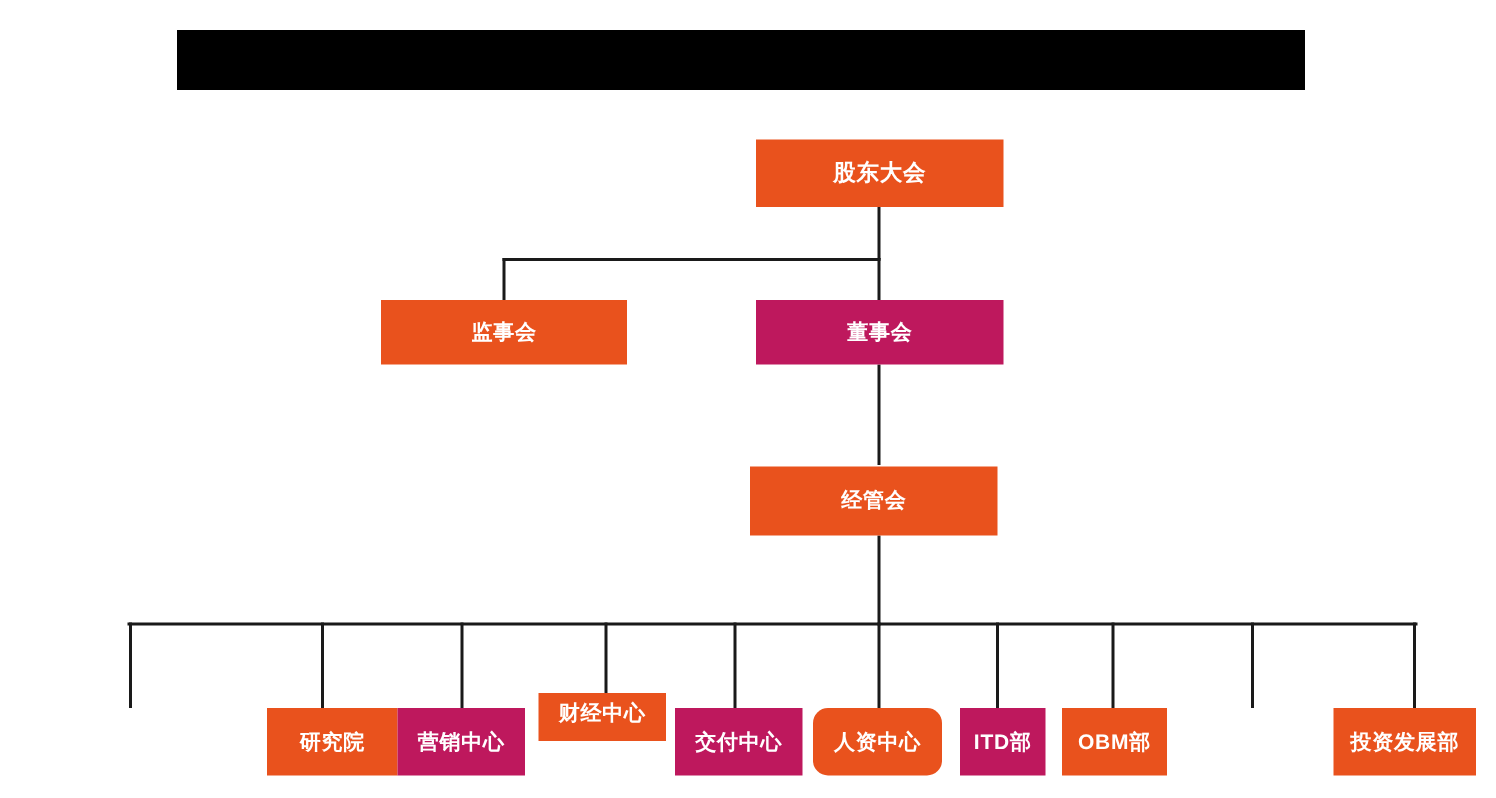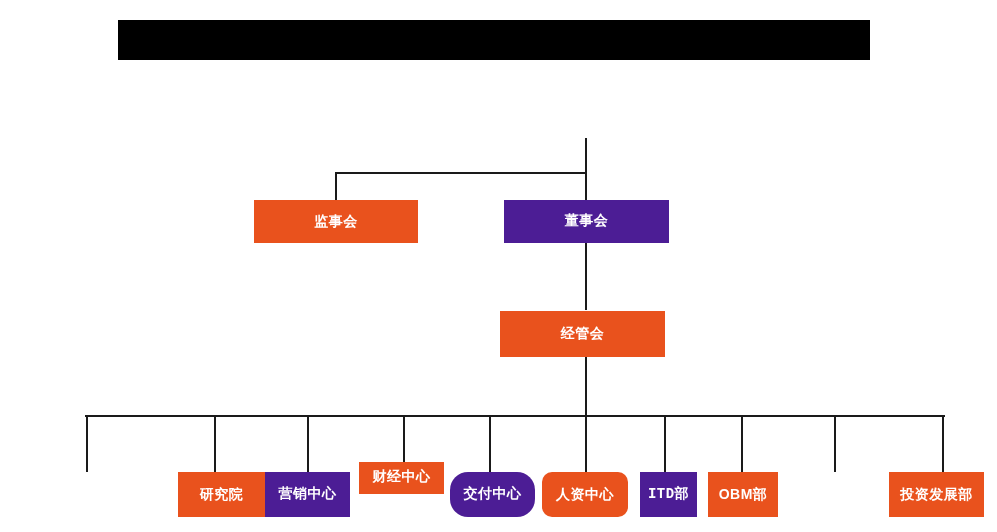--- a/index.html
+++ b/index.html
@@ -43,21 +43,21 @@
     display: flex;
     align-items: center;
     justify-content: center;
     text-align: center;
     color: #ffffff;
     line-height: 1.28;
     letter-spacing: 0.5px;
     z-index: 3;
   }
   .node.dark  { background: #e9521d; }
-  .node.light { background: #4c1d95; font-family: Liberation Mono, monospace; }
+  .node.light { background: #be185d; }
 
   .node .label {
     display: block;
     padding: 0 4px;
     white-space: pre-line;
   }
 
   
   .tier-top   { font-size: 15px; font-weight: 700; }
   .tier-mid   { font-size: 14px; font-weight: 700; }
@@ -88,20 +88,23 @@
   <div class="line v" style="left:214px; top:415px; height:57px;"></div>
   <div class="line v" style="left:307px; top:415px; height:57px;"></div>
   <div class="line v" style="left:403px; top:415px; height:57px;"></div>
   <div class="line v" style="left:489px; top:415px; height:57px;"></div>
   <div class="line v" style="left:585px; top:415px; height:57px;"></div>
   <div class="line v" style="left:664px; top:415px; height:57px;"></div>
   <div class="line v" style="left:741px; top:415px; height:57px;"></div>
   <div class="line v" style="left:834px; top:415px; height:57px;"></div>
   <div class="line v" style="left:942px; top:415px; height:57px;"></div>
 
+  <div class="node dark tier-top" style="left:504px; top:93px; width:165px; height:45px;">
+    <span class="label">股东大会</span>
+  </div>
 
   <div class="node dark tier-mid" style="left:254px; top:200px; width:164px; height:43px;">
     <span class="label">监事会</span>
   </div>
 
   <div class="node light tier-mid" style="left:504px; top:200px; width:165px; height:43px;">
     <span class="label">董事会</span>
   </div>
 
   <div class="node dark tier-mid" style="left:500px; top:311px; width:165px; height:46px;">
@@ -114,21 +117,21 @@
   </div>
 
   <div class="node light tier-leaf" style="left:265px; top:472px; width:85px; height:45px;">
     <span class="label">营销中心</span>
   </div>
 
   <div class="node dark tier-leaf" style="left:359px; top:462px; width:85px; height:32px;font-family:Liberation Mono, monospace;">
     <span class="label">财经中心</span>
   </div>
 
-  <div class="node light tier-leaf" style="left:450px; top:472px; width:85px; height:45px;border-radius:18px;">
+  <div class="node light tier-leaf" style="left:450px; top:472px; width:85px; height:45px;">
     <span class="label">交付中心</span>
   </div>
 
   <div class="node dark tier-leaf" style="left:542px; top:472px; width:86px; height:45px;border-radius:10px;">
     <span class="label">人资中心</span>
   </div>
 
   <div class="node dark tier-leaf" style="left:708px; top:472px; width:70px; height:45px;">
     <span class="label">OBM部</span>
   </div>

